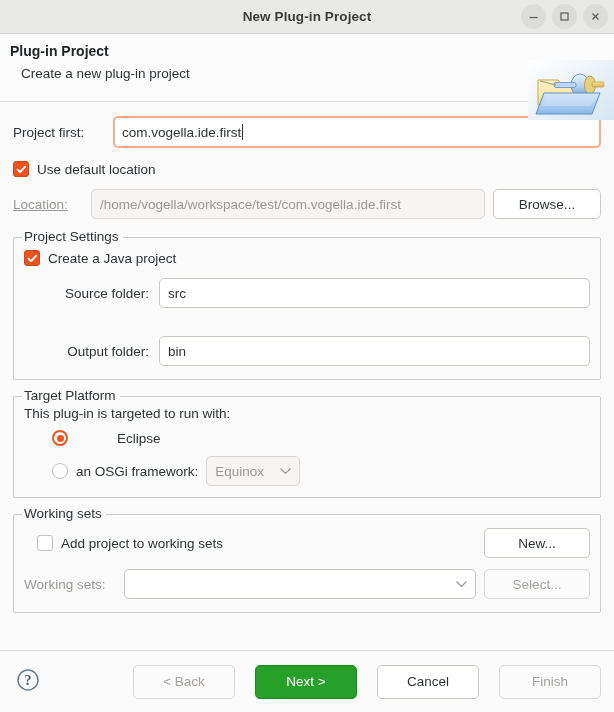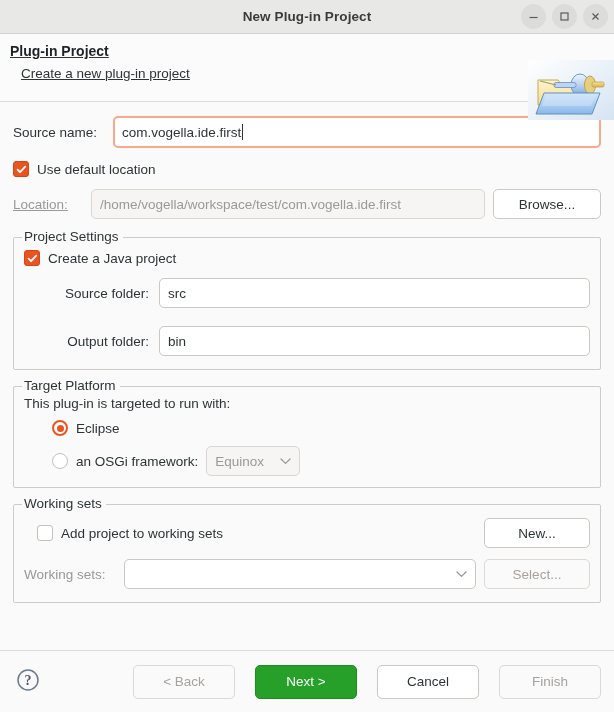--- a/index.html
+++ b/index.html
@@ -67,21 +67,20 @@
 
   
   .header {
     position: relative;
     height: 68px;
     min-height: 68px;
     background: #fbfbfb;
     border-bottom: 1px solid #dcdcdc;
     padding: 9px 0 0 10px;
     box-sizing: border-box;
-    text-decoration: underline;
   }
   .header-title {
     font-size: 14px;
     font-weight: bold;
     color: #1e2326;
     margin: 0 0 7px 0;
   }
   .header-sub {
     font-size: 13.5px;
     color: #2e3436;
@@ -355,21 +354,21 @@
 
         <path d="M16 33 H72 L64 54 H8 Z" fill="url(#fnt)" stroke="#5f8fc4" stroke-width="1"></path>
         <path d="M18 35 H68 L63 46 H14 Z" fill="#cfe3f7" opacity="0.55"></path>
       </svg>
     </div>
   </div>
 
   <div class="body">
 
     <div class="row" style="margin-top:2px;">
-      <div class="lbl" style="width:100px;">Source name:</div>
+      <div class="lbl" style="width:100px;">Project first:</div>
       <div class="fakefield field-focus" style="flex:1; height:32px;">
         <span>com.vogella.ide.first</span>
           <span class="caret"></span>
       </div>
     </div>
 
     <div class="row" style="margin-top:13px;">
       <span class="cb on">
         <svg width="11" height="11" viewBox="0 0 11 11">
             <polyline points="1.6,5.6 4.1,8.2 9.2,2.6" fill="none" stroke="#ffffff" stroke-width="1.8" stroke-linecap="round" stroke-linejoin="round"></polyline>
@@ -398,34 +397,34 @@
         <span class="lbl" style="margin-left:8px;">Create a Java project</span>
       </div>
 
       <div class="row" style="margin-top:12px;">
         <div class="lbl" style="width:125px; text-align:right; padding-right:10px;">Source folder:</div>
         <div class="fakefield" style="flex:1;">
           <span>src</span>
         </div>
       </div>
 
-      <div class="row" style="margin-top:18px;">
+      <div class="row" style="margin-top:28px;">
         <div class="lbl" style="width:125px; text-align:right; padding-right:10px;">Output folder:</div>
         <div class="fakefield" style="flex:1;">
           <span>bin</span>
         </div>
       </div>
     </div>
 
     <div class="group" style="margin-top:16px; padding:9px 10px 11px 10px;">
       <div class="group-title">Target Platform</div>
 
       <div class="lbl">This plug-in is targeted to run with:</div>
 
-      <div class="row" style="margin-top:9px; margin-left:28px;">
+      <div class="row" style="margin-top:9px; margin-left:28px;gap:41px;">
         <span class="rb on"></span>
         <span class="lbl" style="margin-left:8px;">Eclipse</span>
       </div>
 
       <div class="row" style="margin-top:10px; margin-left:28px;">
         <span class="rb off"></span>
         <span class="lbl" style="margin-left:8px;">an OSGi framework:</span>
         <span class="combo disabled" style="margin-left:8px; width:94px;">
           <span>Equinox</span>
           <span class="chev">

